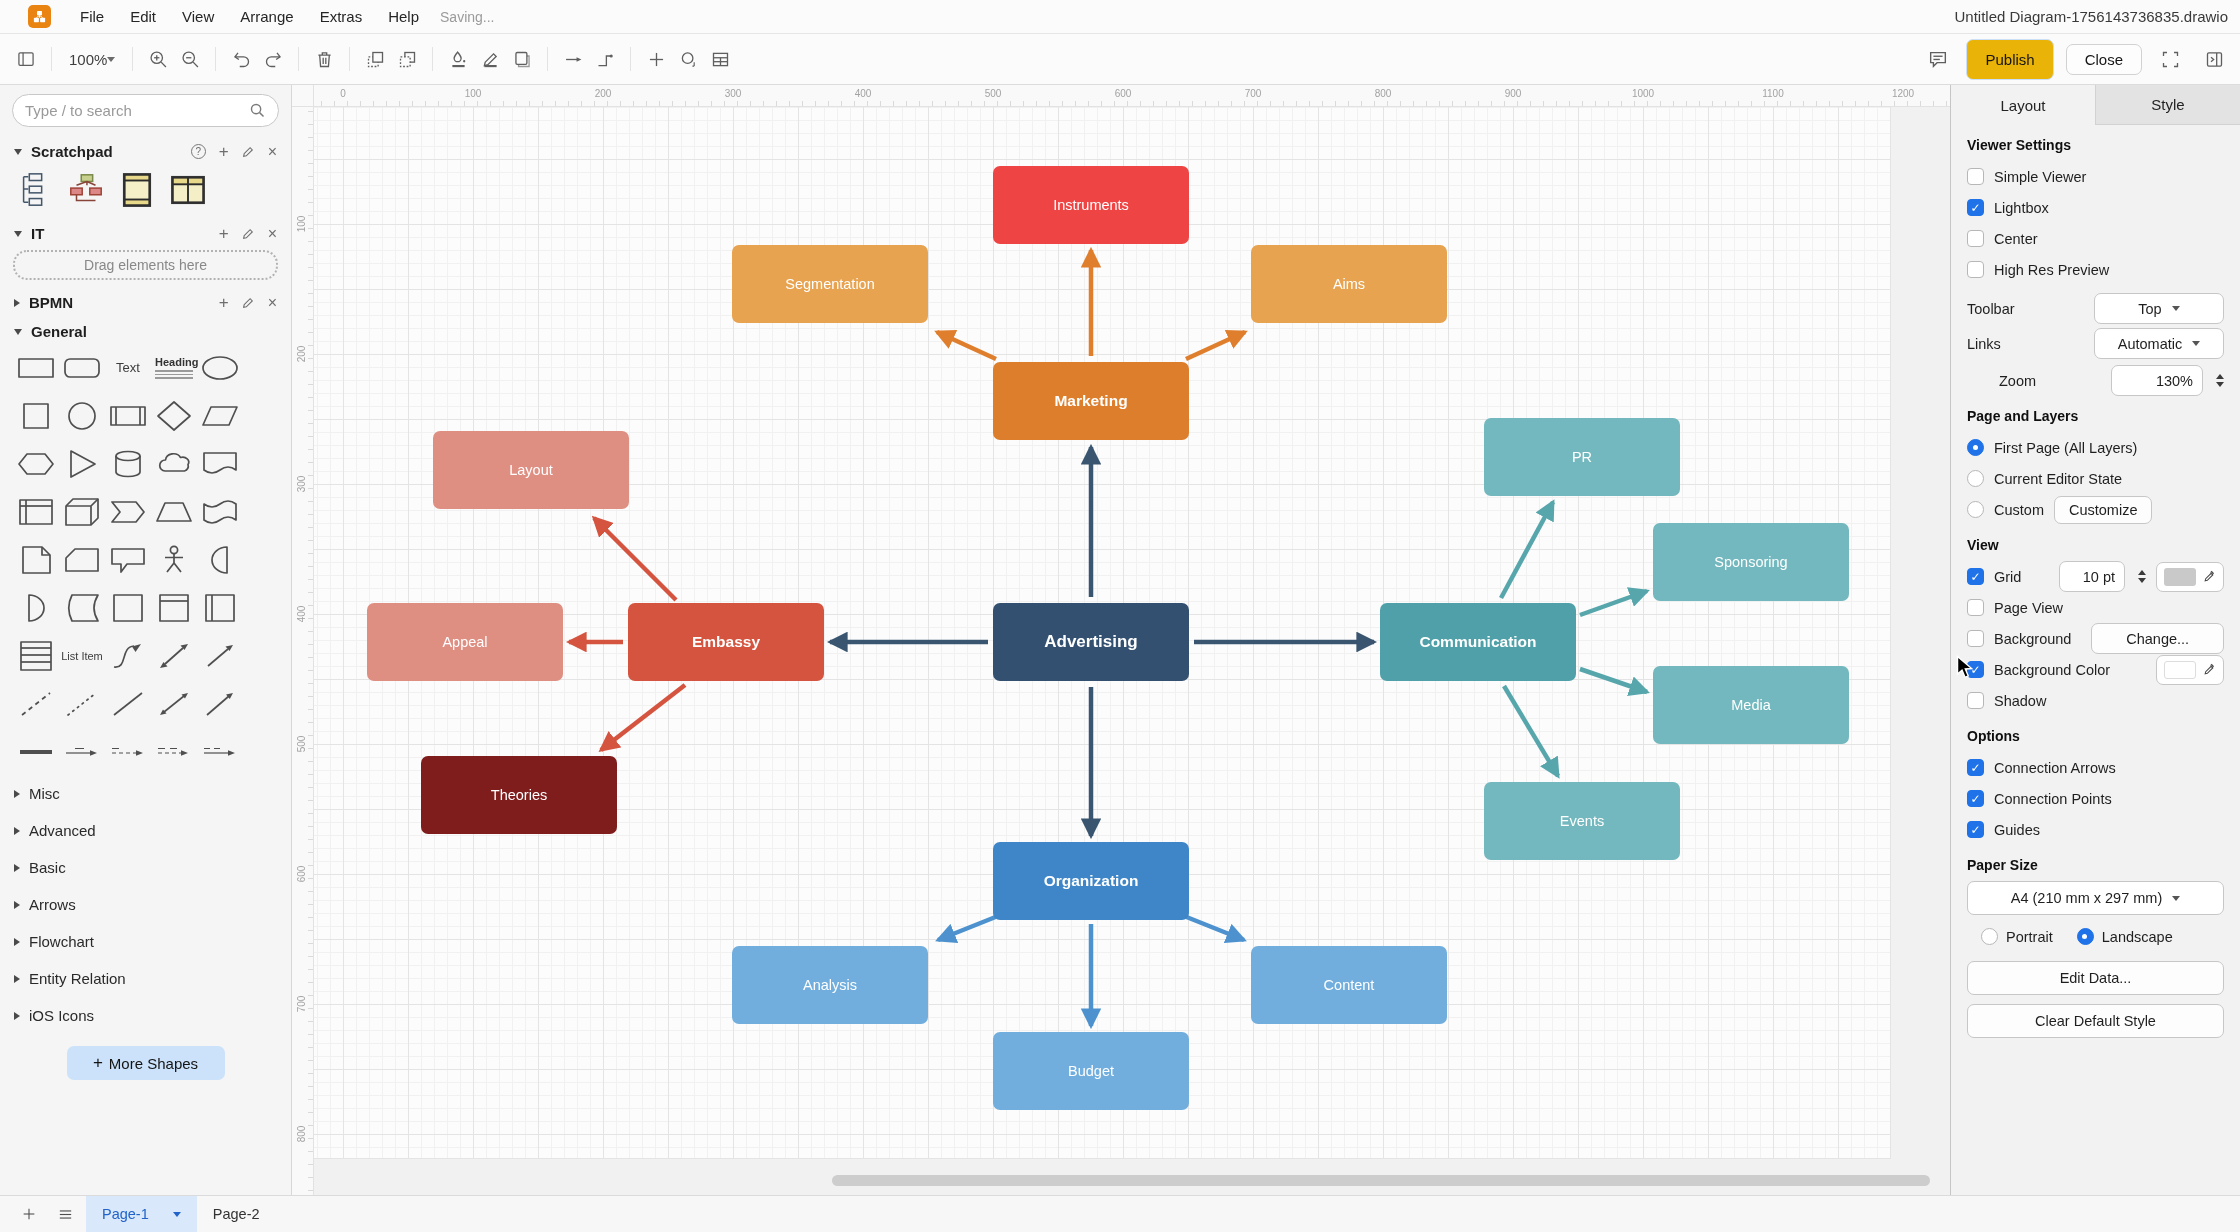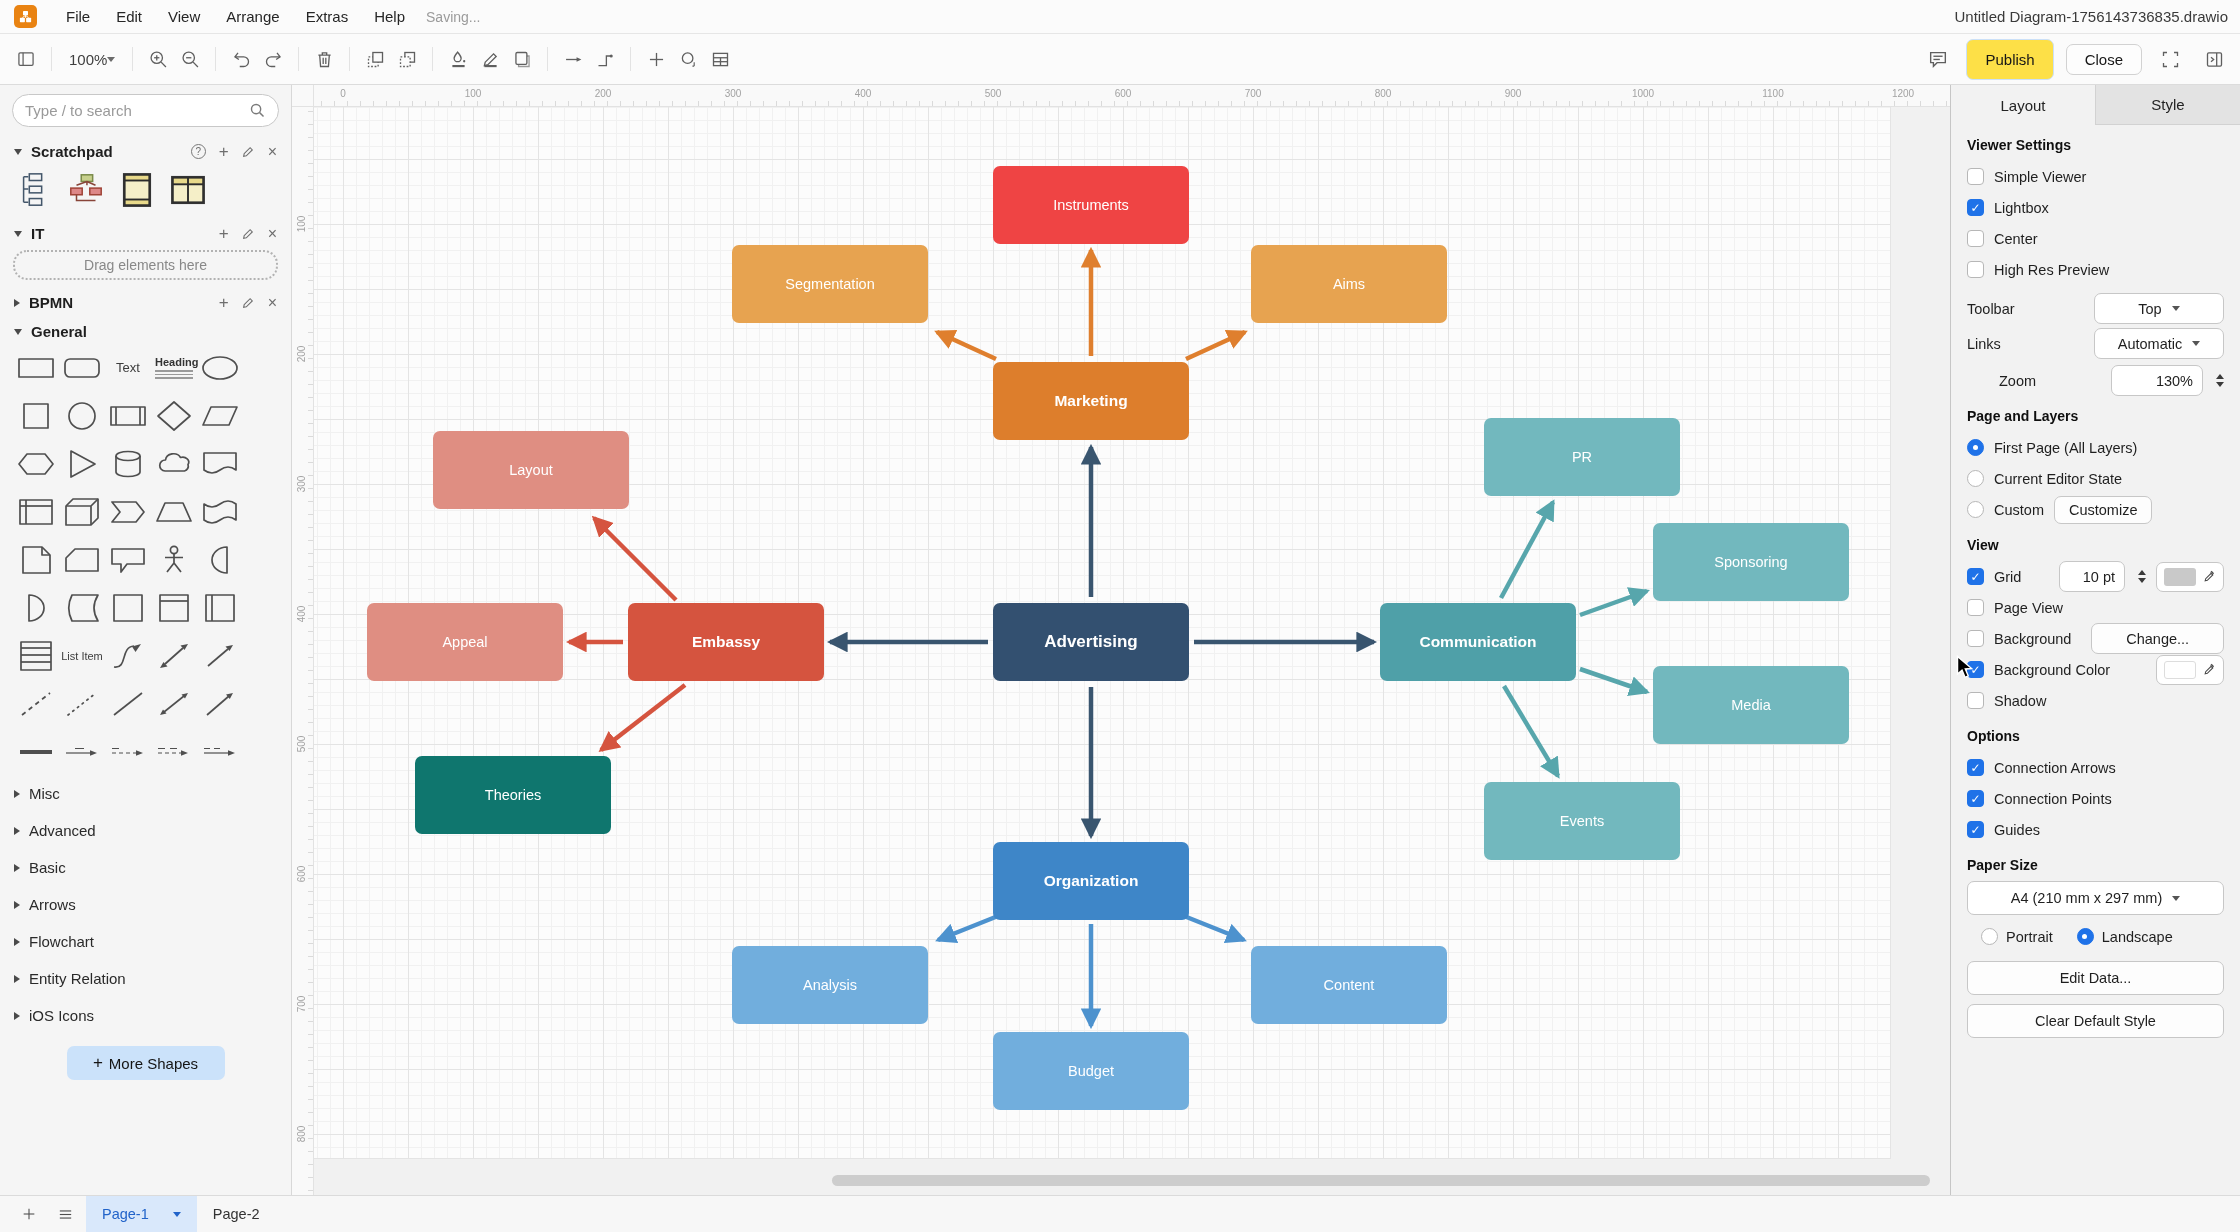--- a/index.html
+++ b/index.html
@@ -1,35 +1,35 @@
 <!DOCTYPE html>
 <html><head>
 <meta charset="utf-8">
 <style>
   * { margin:0; padding:0; box-sizing:border-box; }
   html,body { width:2240px; height:1232px; overflow:hidden; }
   body { font-family:"Liberation Sans", sans-serif; background:#fff; }
   .app { width:2240px; height:1232px; position:relative; display:flex; flex-direction:column; background:#fff; }
 
   
-  .menubar { height:34px; flex:0 0 34px; display:flex; align-items:center; background:#FBFBFB; border-bottom:1px solid #E6E6E6; padding-left:14px; }
+  .menubar { height:34px; flex:0 0 34px; display:flex; align-items:center; background:#FBFBFB; border-bottom:1px solid #E6E6E6; padding-left:28px; }
   .logo { width:23px; height:23px; border-radius:5px; background:#E98312; margin-right:16px; display:flex; align-items:center; justify-content:center; }
   .menu-item { font-size:15px; color:#262626; padding:0 13px; cursor:default; }
   .status { font-size:14px; color:#9B9B9B; margin-left:8px; }
   .win-title { margin-left:auto; margin-right:12px; font-size:15px; color:#3A3A3A; }
 
   
   .toolbar { height:51px; flex:0 0 51px; display:flex; align-items:center; background:#FBFBFB; border-bottom:1px solid #DCDCDC; padding:0 10px; }
   .tb-icon { width:32px; height:32px; display:flex; align-items:center; justify-content:center; border-radius:5px; }
   .tb-icon svg { stroke:#5F5F5F; fill:none; stroke-width:1.5; }
   .tb-sep { width:1px; height:24px; background:#E3E3E3; margin:0 9px; }
   .zoom-select { display:flex; align-items:center; font-size:15px; color:#3F3F3F; padding:0 8px; }
   .chev-down { width:0; height:0; border-left:4px solid transparent; border-right:4px solid transparent; border-top:5px solid #6B6B6B; }
   .tb-right { margin-left:auto; display:flex; align-items:center; gap:12px; }
-  .publish-btn { background:#fde047; border:1px solid #CBE0F8; border-radius:7px; height:41px; padding:0 18px; font-size:15px; color:#161616; display:flex; align-items:center; }
+  .publish-btn { background:#eab308; border:1px solid #CBE0F8; border-radius:7px; height:41px; padding:0 18px; font-size:15px; color:#161616; display:flex; align-items:center; }
   .close-btn { background:#FDFDFD; border:1px solid #D2D2D2; border-radius:7px; height:31px; padding:0 18px; font-size:15px; color:#161616; display:flex; align-items:center; }
 
   
   .main { flex:1 1 auto; display:flex; min-height:0; }
 
   
   .sidebar { width:292px; flex:0 0 292px; background:#F5F5F5; border-right:1px solid #D8D8D8; padding-top:9px; overflow:hidden; }
   .search-box { margin:0 12px 10px; height:33px; border:1px solid #C8C8C8; border-radius:17px; background:#FFF; display:flex; align-items:center; padding:0 12px; }
   .search-box span { font-size:15px; color:#9A9A9A; flex:1; }
   .section-head { display:flex; align-items:center; padding:6px 14px; gap:9px; }
@@ -747,21 +747,21 @@
           <div class="node child" style="left: 959px; top: 160px; background: rgb(231, 163, 80);">Aims</div>
           <div class="node parent" style="left: 701px; top: 277px; background: rgb(221, 126, 44);">Marketing</div>
           <div class="node child" style="left: 141px; top: 346px; background: rgb(223, 142, 130);">Layout</div>
           <div class="node child" style="left: 1192px; top: 333px; background: rgb(114, 184, 190);">PR</div>
           <div class="node child" style="left: 75px; top: 518px; background: rgb(223, 142, 130);">Appeal</div>
           <div class="node parent" style="left: 336px; top: 518px; background: rgb(213, 84, 63);">Embassy</div>
           <div class="node center" style="left: 701px; top: 518px; background: rgb(51, 80, 112);">Advertising</div>
           <div class="node parent" style="left: 1088px; top: 518px; background: rgb(79, 160, 168);">Communication</div>
           <div class="node child" style="left: 1361px; top: 438px; background: rgb(114, 184, 190);">Sponsoring</div>
           <div class="node child" style="left: 1361px; top: 581px; background: rgb(114, 184, 190);">Media</div>
-          <div class="node child" style="left: 123px; top: 671px; background: #0f766e;">Theories</div>
+          <div class="node child" style="left: 129px; top: 671px; background: #7f1d1d;">Theories</div>
           <div class="node child" style="left: 1192px; top: 697px; background: rgb(114, 184, 190);">Events</div>
           <div class="node parent" style="left: 701px; top: 757px; background: rgb(62, 134, 200);">Organization</div>
           <div class="node child" style="left: 440px; top: 861px; background: rgb(113, 174, 221);">Analysis</div>
           <div class="node child" style="left: 701px; top: 947px; background: rgb(113, 174, 221);">Budget</div>
           <div class="node child" style="left: 959px; top: 861px; background: rgb(113, 174, 221);">Content</div>
         </div>
       <div class="hscroll-thumb"></div>
     </div>
 
     <div class="rightpanel">

